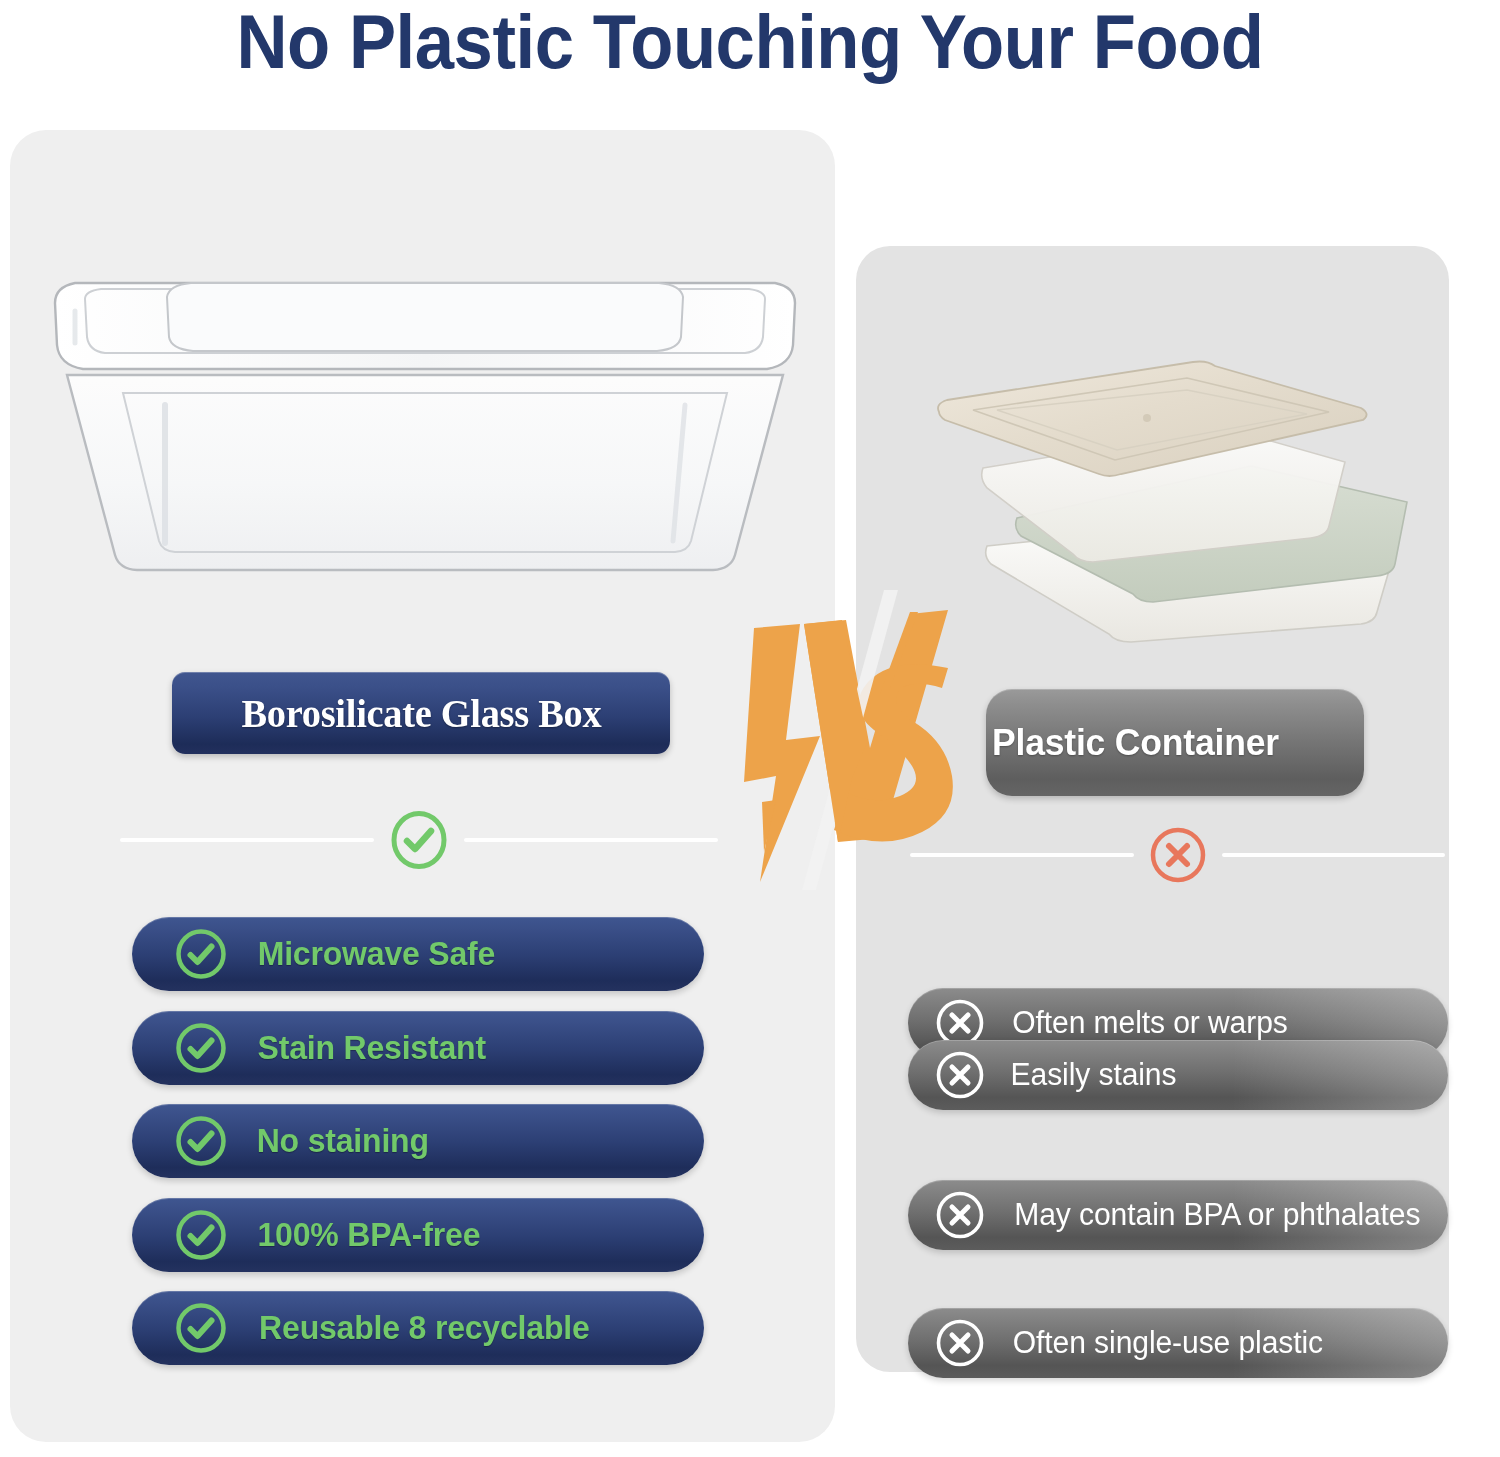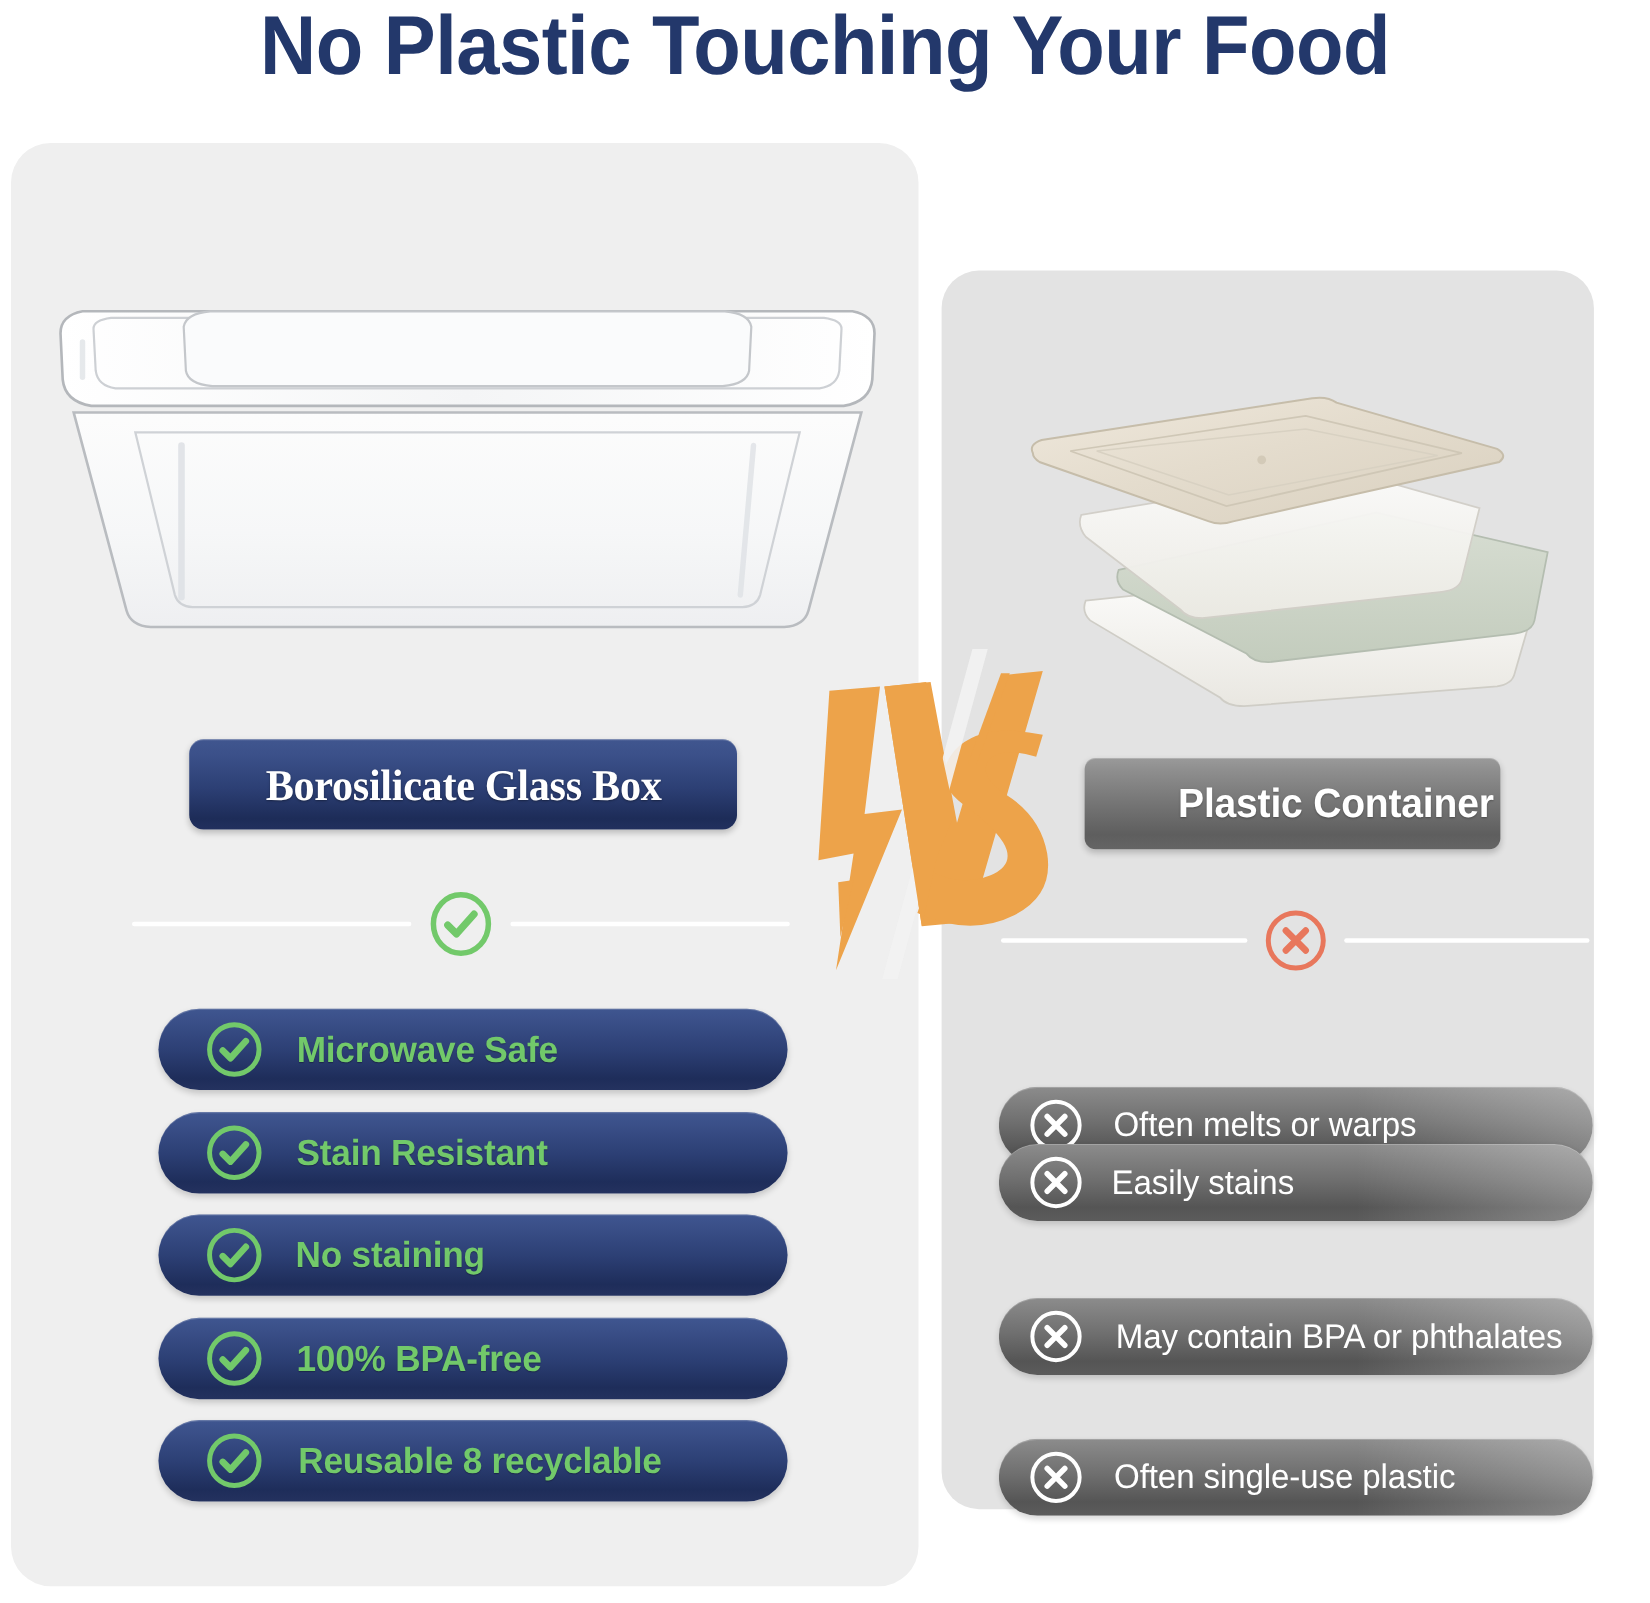--- a/index.html
+++ b/index.html
@@ -93,27 +93,27 @@
     letter-spacing: -0.3px;
     transform: scaleX(0.96);
     white-space: nowrap;
     text-shadow: 0 1px 2px rgba(0,0,0,0.35);
   }
   .btn-plastic {
     position: absolute;
     left: 986px;
     top: 689px;
     width: 378px;
-    height: 83px;
-    border-radius: 10px;
+    height: 107px;
+    border-radius: 26px;
     background: linear-gradient(to bottom, #9a9a9a 0%, #8e8e8e 14%, #767676 48%, #5e5e5e 84%, #656565 100%);
     box-shadow: 0 3px 6px rgba(0,0,0,0.2), inset 0 1px 0 rgba(255,255,255,0.22);
     display: flex;
     align-items: center;
-    justify-content: flex-end;
+    justify-content: flex-start;
   }
   .btn-plastic span {
     font-size: 37px;
     font-weight: bold;
     color: #ffffff;
     letter-spacing: -0.2px;
     transform: scaleX(0.96);
     white-space: nowrap;
     text-shadow: 0 1px 2px rgba(0,0,0,0.3);
   }
@@ -151,21 +151,21 @@
   .divider .badge svg { display:block; }
 
   
   .pill {
     position: absolute;
     display: flex;
     align-items: center;
     box-sizing: border-box;
   }
   .pill-good {
-    left: 144px;
+    left: 132px;
     width: 572px;
     height: 74px;
     border-radius: 37px;
     padding-left: 42px;
     background: linear-gradient(to bottom, #3f5690 0%, #3a4f88 16%, #2c3f74 52%, #1e2d5a 86%, #24325f 100%);
     box-shadow: 0 3px 6px rgba(0,0,0,0.18), inset 0 1px 0 rgba(255,255,255,0.2);
     align-items: center;
   }
   .pill-good .pill-label {
     margin-left: 26px;

